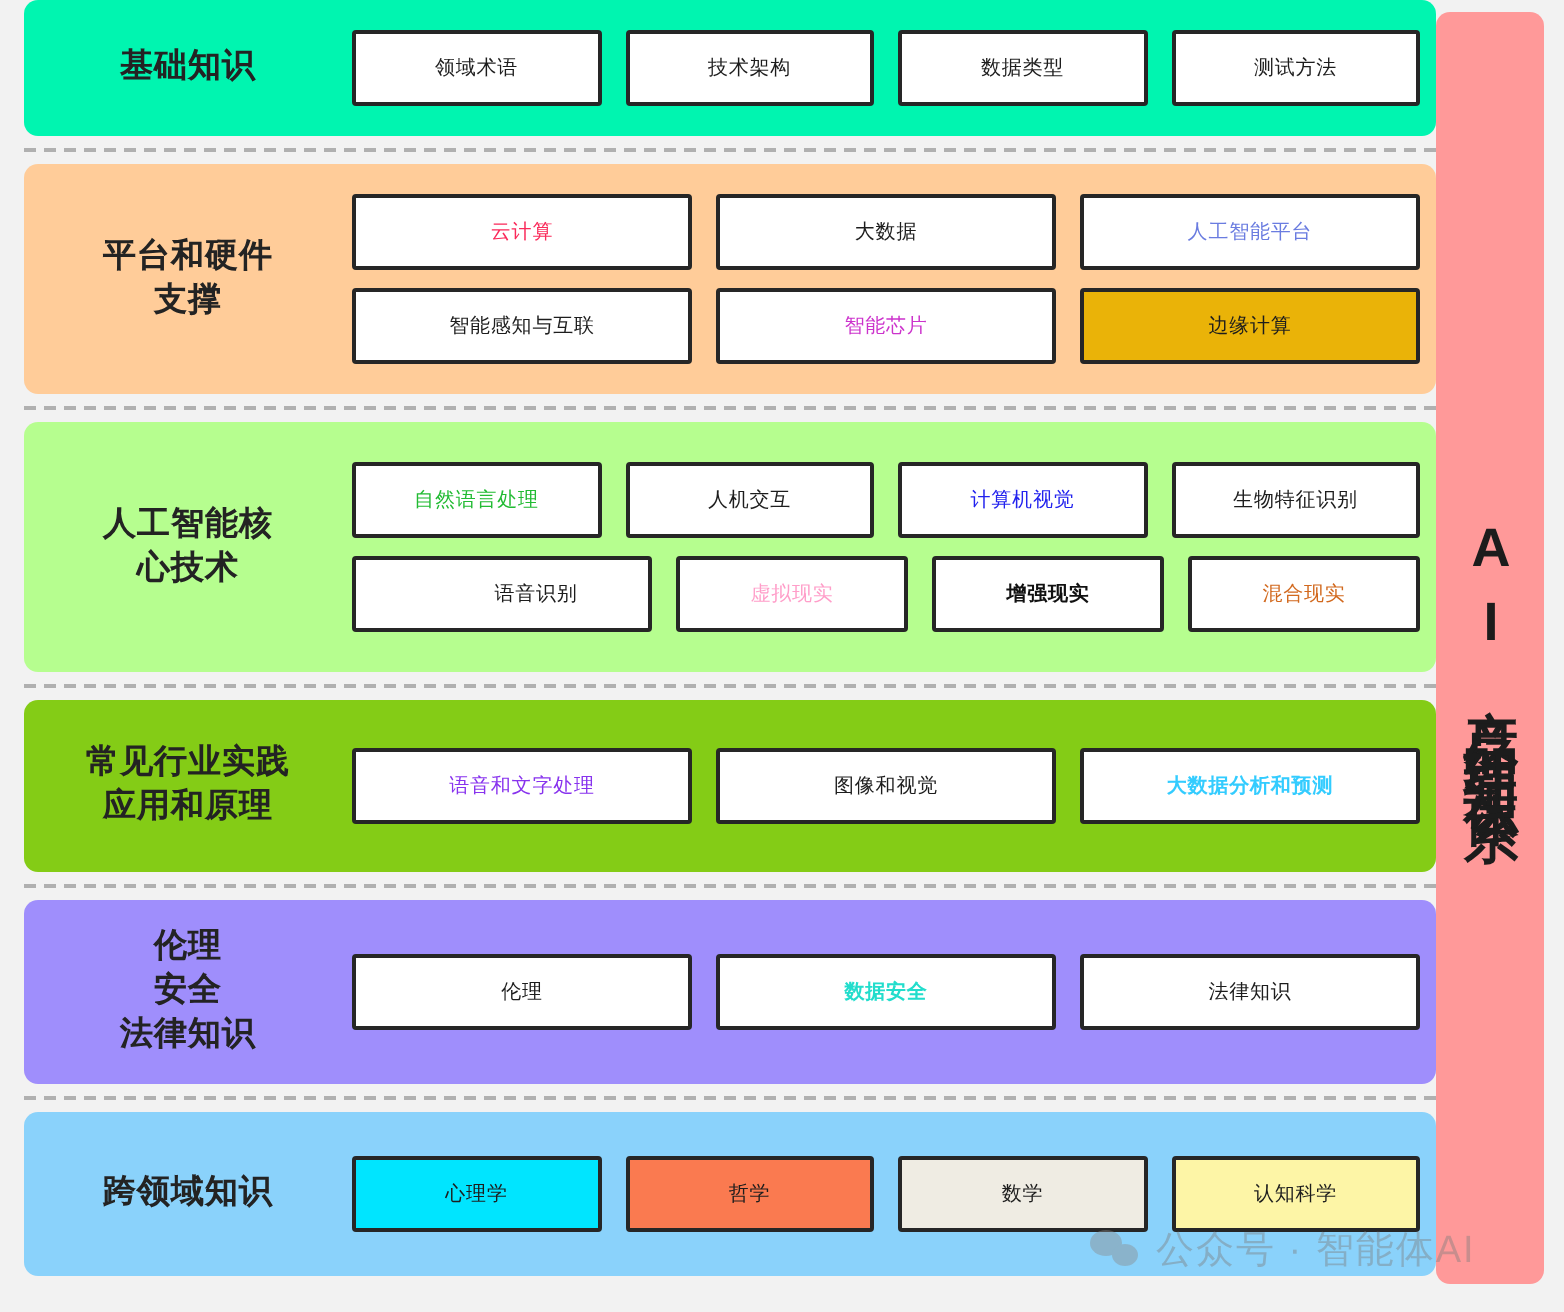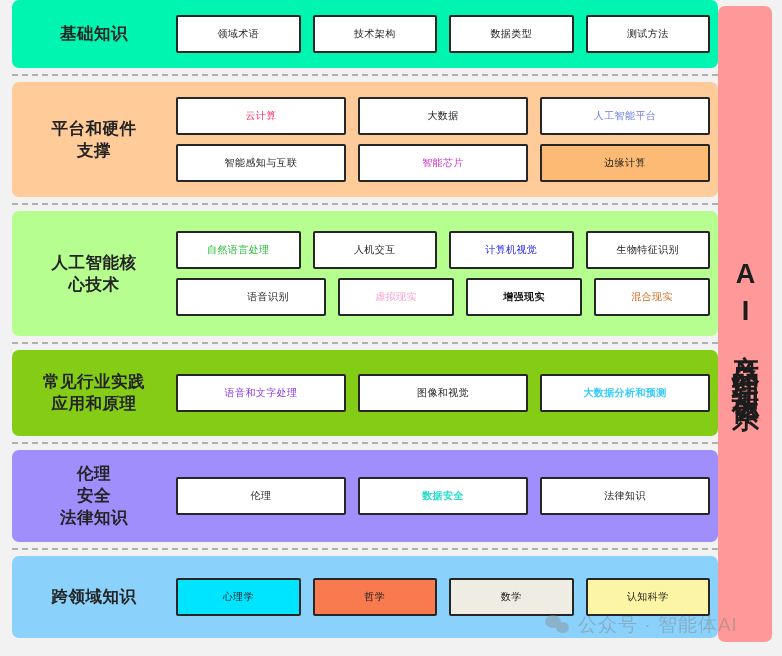--- a/index.html
+++ b/index.html
@@ -156,21 +156,21 @@
 支撑</div>
           <div class="cells">
             <div class="cell-row">
               <div class="chip" style="color: rgb(250, 42, 90); background: rgb(255, 255, 255);">云计算</div>
               <div class="chip" style="color: rgb(29, 29, 29); background: rgb(255, 255, 255);">大数据</div>
               <div class="chip" style="color: rgb(106, 124, 224); background: rgb(255, 255, 255);">人工智能平台</div>
             </div>
             <div class="cell-row">
               <div class="chip" style="color: rgb(29, 29, 29); background: rgb(255, 255, 255);">智能感知与互联</div>
               <div class="chip" style="color: rgb(204, 51, 204); background: rgb(255, 255, 255);">智能芯片</div>
-              <div class="chip" style="color: rgb(29, 29, 29); background: #fdba74;">边缘计算</div>
+              <div class="chip" style="color: rgb(29, 29, 29); background: #eab308;">边缘计算</div>
             </div>
           </div>
         </div>
       </div>
       <div class="sep"></div>
       <div class="row-wrap" style="height: 125px; flex: 0 0 125px;">
         <div class="row" style="background: rgb(182, 254, 143);">
           <div class="row-label">人工智能核
 心技术</div>
           <div class="cells">

